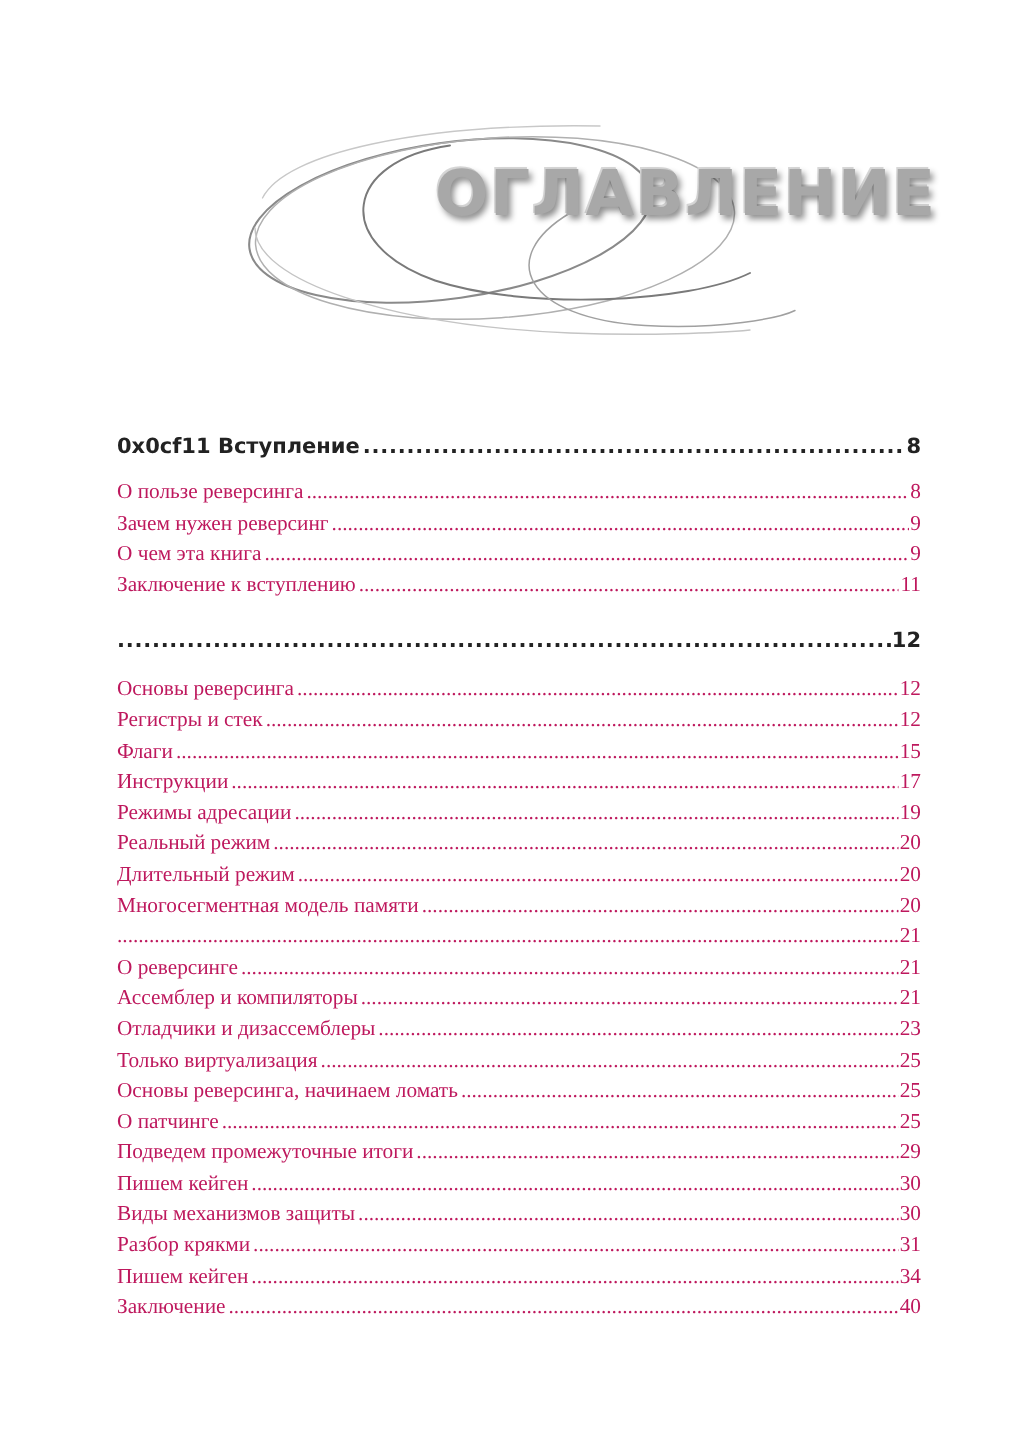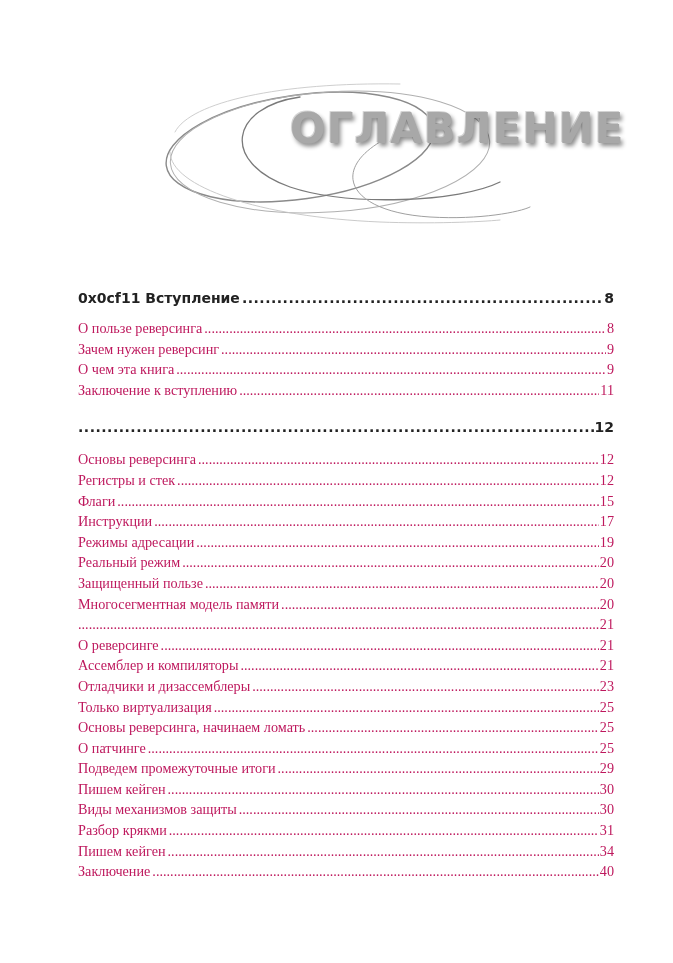--- a/index.html
+++ b/index.html
@@ -122,21 +122,21 @@
     <span class="label">Режимы адресации</span>
     <span class="leader"></span>
     <span class="page">19</span>
   </div>
   <div class="row item">
     <span class="label">Реальный режим</span>
     <span class="leader"></span>
     <span class="page">20</span>
   </div>
   <div class="row item">
-    <span class="label">Защищенный пользе</span>
+    <span class="label">Длительный режим</span>
     <span class="leader"></span>
     <span class="page">20</span>
   </div>
   <div class="row item">
     <span class="label">Многосегментная модель памяти</span>
     <span class="leader"></span>
     <span class="page">20</span>
   </div>
   <div class="row item">
     <span class="leader"></span>

